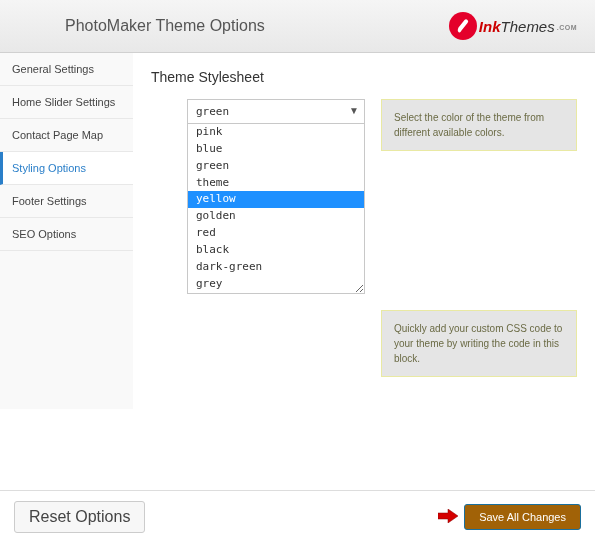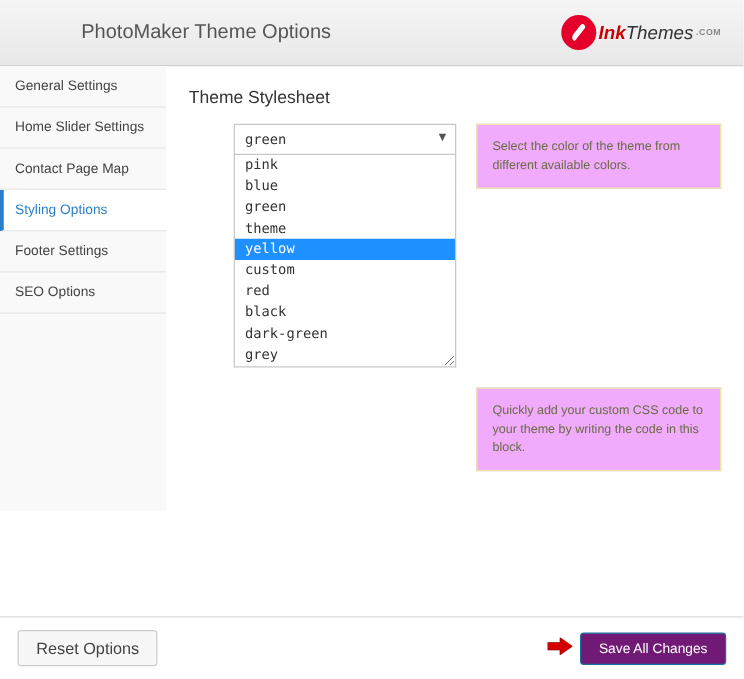--- a/index.html
+++ b/index.html
@@ -29,25 +29,25 @@
     .help-col { width: 196px; }
     
     .select-wrap { position: relative; }
     .select { width: 100%; border: 1px solid #c8c8c8; background: #fff; padding: 5px 8px; font-size: 11px; color: #333; appearance: none; cursor: pointer; font-family: monospace; }
     .select-arrow { position: absolute; right: 6px; top: 6px; pointer-events: none; color: #555; font-size: 10px; }
     
     .dropdown-list { border: 1px solid #c8c8c8; border-top: none; background: #fff; max-height: 170px; overflow: hidden; resize: both; }
     .dropdown-item { padding: 1px 8px; font-size: 11px; color: #333; cursor: pointer; font-family: monospace; line-height: 1.35; }
     .dropdown-item.highlighted { background: #1e90ff; color: #fff; }
     
-    .help-box { background: #f0abfc; border: 1px solid #e9e9a3; padding: 10px 12px; font-size: 10px; color: #6b6b45; line-height: 1.5; }
+    .help-box { background: #e5e5e5; border: 1px solid #e9e9a3; padding: 10px 12px; font-size: 10px; color: #6b6b45; line-height: 1.5; }
     
     .footer { position: absolute; bottom: 0; left: 0; right: 0; border-top: 1px solid #ddd; padding: 10px 14px; display: flex; justify-content: space-between; align-items: center; background: #fff; }
-    .btn-reset { background: #f7f7f7; border: 1px solid #ccc; border-radius: 3px; padding: 6px 14px; font-size: 13px; color: #444; cursor: pointer; }
-    .btn-save { background: #701a75; border: 1px solid #1a6f9d; border-radius: 3px; padding: 6px 14px; font-size: 11px; color: #fff; cursor: pointer; }
+    .btn-reset { background: #f7f7f7; border: 1px solid #ccc; border-radius: 3px; padding: 6px 14px; font-size: 16px; color: #444; cursor: pointer; }
+    .btn-save { background: #a16207; border: 1px solid #1a6f9d; border-radius: 3px; padding: 6px 14px; font-size: 11px; color: #fff; cursor: pointer; }
     .arrow-indicator { margin-right: 6px; }
     .save-wrap { display: flex; align-items: center; }
   </style>
 </head>
 <body>
 
 <div class="header">
   <div class="header-title">PhotoMaker Theme Options</div>
   <div class="logo">
     <div class="logo-mark">
@@ -79,21 +79,21 @@
         <div class="select-wrap">
           <div class="select">green</div>
           <span class="select-arrow">▼</span>
         </div>
         <div class="dropdown-list" id="dropdown">
             <div class="dropdown-item">pink</div>
             <div class="dropdown-item">blue</div>
             <div class="dropdown-item">green</div>
             <div class="dropdown-item">theme</div>
             <div class="dropdown-item highlighted">yellow</div>
-            <div class="dropdown-item">custom</div>
+            <div class="dropdown-item">golden</div>
             <div class="dropdown-item">red</div>
             <div class="dropdown-item">black</div>
             <div class="dropdown-item">dark-green</div>
             <div class="dropdown-item">grey</div>
             <div class="dropdown-item">purple</div>
           </div>
       </div>
       <div class="help-col">
         <div class="help-box">Select the color of the theme from different available colors.</div>
       </div>

